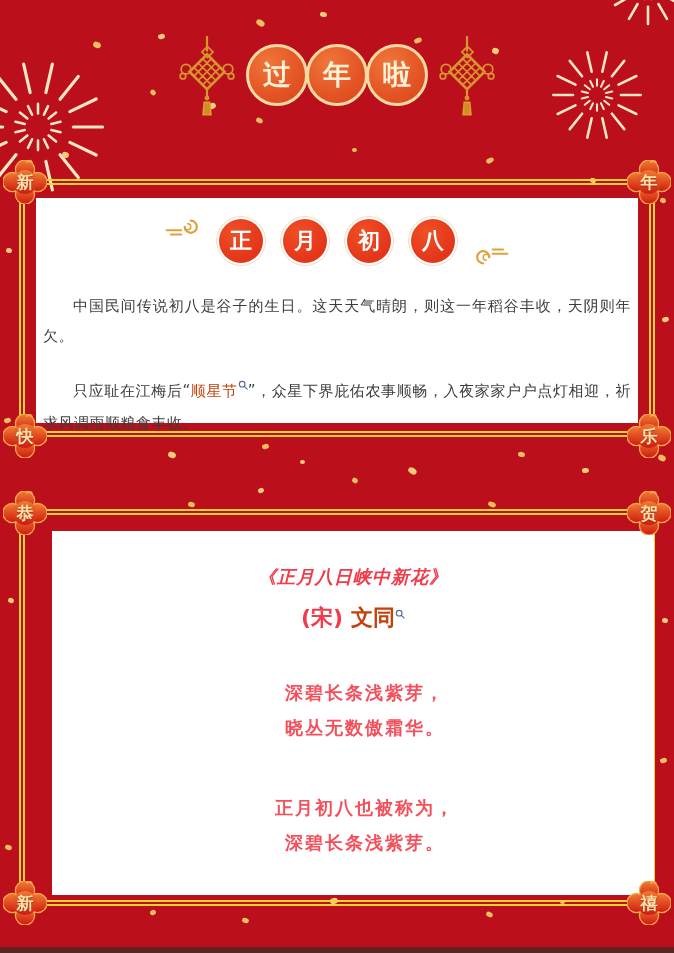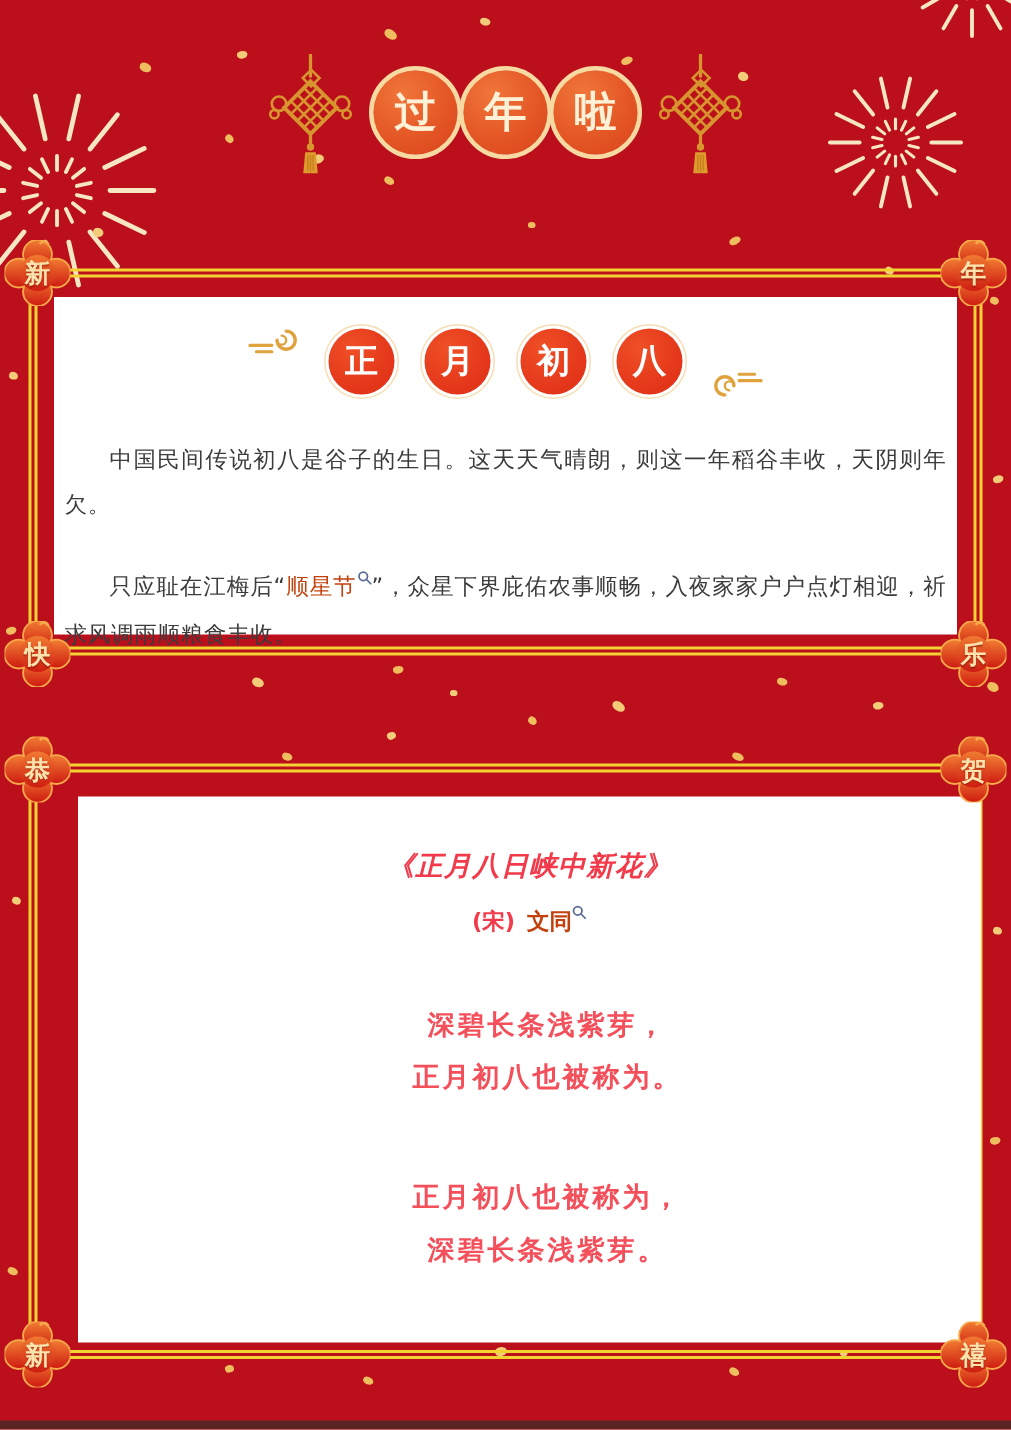--- a/index.html
+++ b/index.html
@@ -50,21 +50,21 @@
   .tcircle span{color:#ffffff;font-size:22px;font-weight:bold;}
 
   
   .body-text{margin:25px 7px 0 7px;font-size:15px;line-height:30px;color:#3c3c3c;
     text-indent:2em;text-align:justify;letter-spacing:.5px;}
   .link{color:#c2410c;text-decoration:none;cursor:pointer;font-family:Liberation Mono, monospace;}
   .search-ic{width:10px;height:10px;vertical-align:6px;color:#576b95;}
 
   
   .poem-title{margin-top:34px;font-size:18px;font-weight:bold;font-style:italic;color:#f23a4a;letter-spacing:1px;}
-  .poem-author{margin-top:14px;font-size:15px;font-weight:bold;}
+  .poem-author{margin-top:14px;font-size:22px;font-weight:bold;}
   .poem-author .dynasty{color:#f23a4a;margin-right:8px;}
   .author-link{font-weight:bold;}
   .poem{margin-top:42px;padding-left:24px;}
   .poem-line{font-size:18px;font-weight:bold;color:#f4505c;line-height:35px;letter-spacing:2px;}
   .couplet-gap{margin-top:45px;}
 
   .bottom-strip{position:absolute;left:0;bottom:0;width:674px;height:6px;background:#5b2523;z-index:5;}
 </style>
 </head>
 <body>
@@ -358,20 +358,20 @@
 
   <div class="card card2">
     <div class="poem-title">《正月八日峡中新花》</div>
     <div class="poem-author">
       <span class="dynasty">(宋)</span><a class="link author-link"><span>文同</span><svg class="search-ic">
             <use href="#searchSym"></use>
           </svg></a>
     </div>
     <div class="poem">
       <div class="poem-line">深碧长条浅紫芽，</div>
-      <div class="poem-line">正月初八也被称为。</div>
+      <div class="poem-line">晓丛无数傲霜华。</div>
       <div class="poem-line couplet-gap">正月初八也被称为，</div>
       <div class="poem-line">深碧长条浅紫芽。</div>
     </div>
   </div>
 
   <div class="bottom-strip"></div>
 </div>
 
 </body></html>

